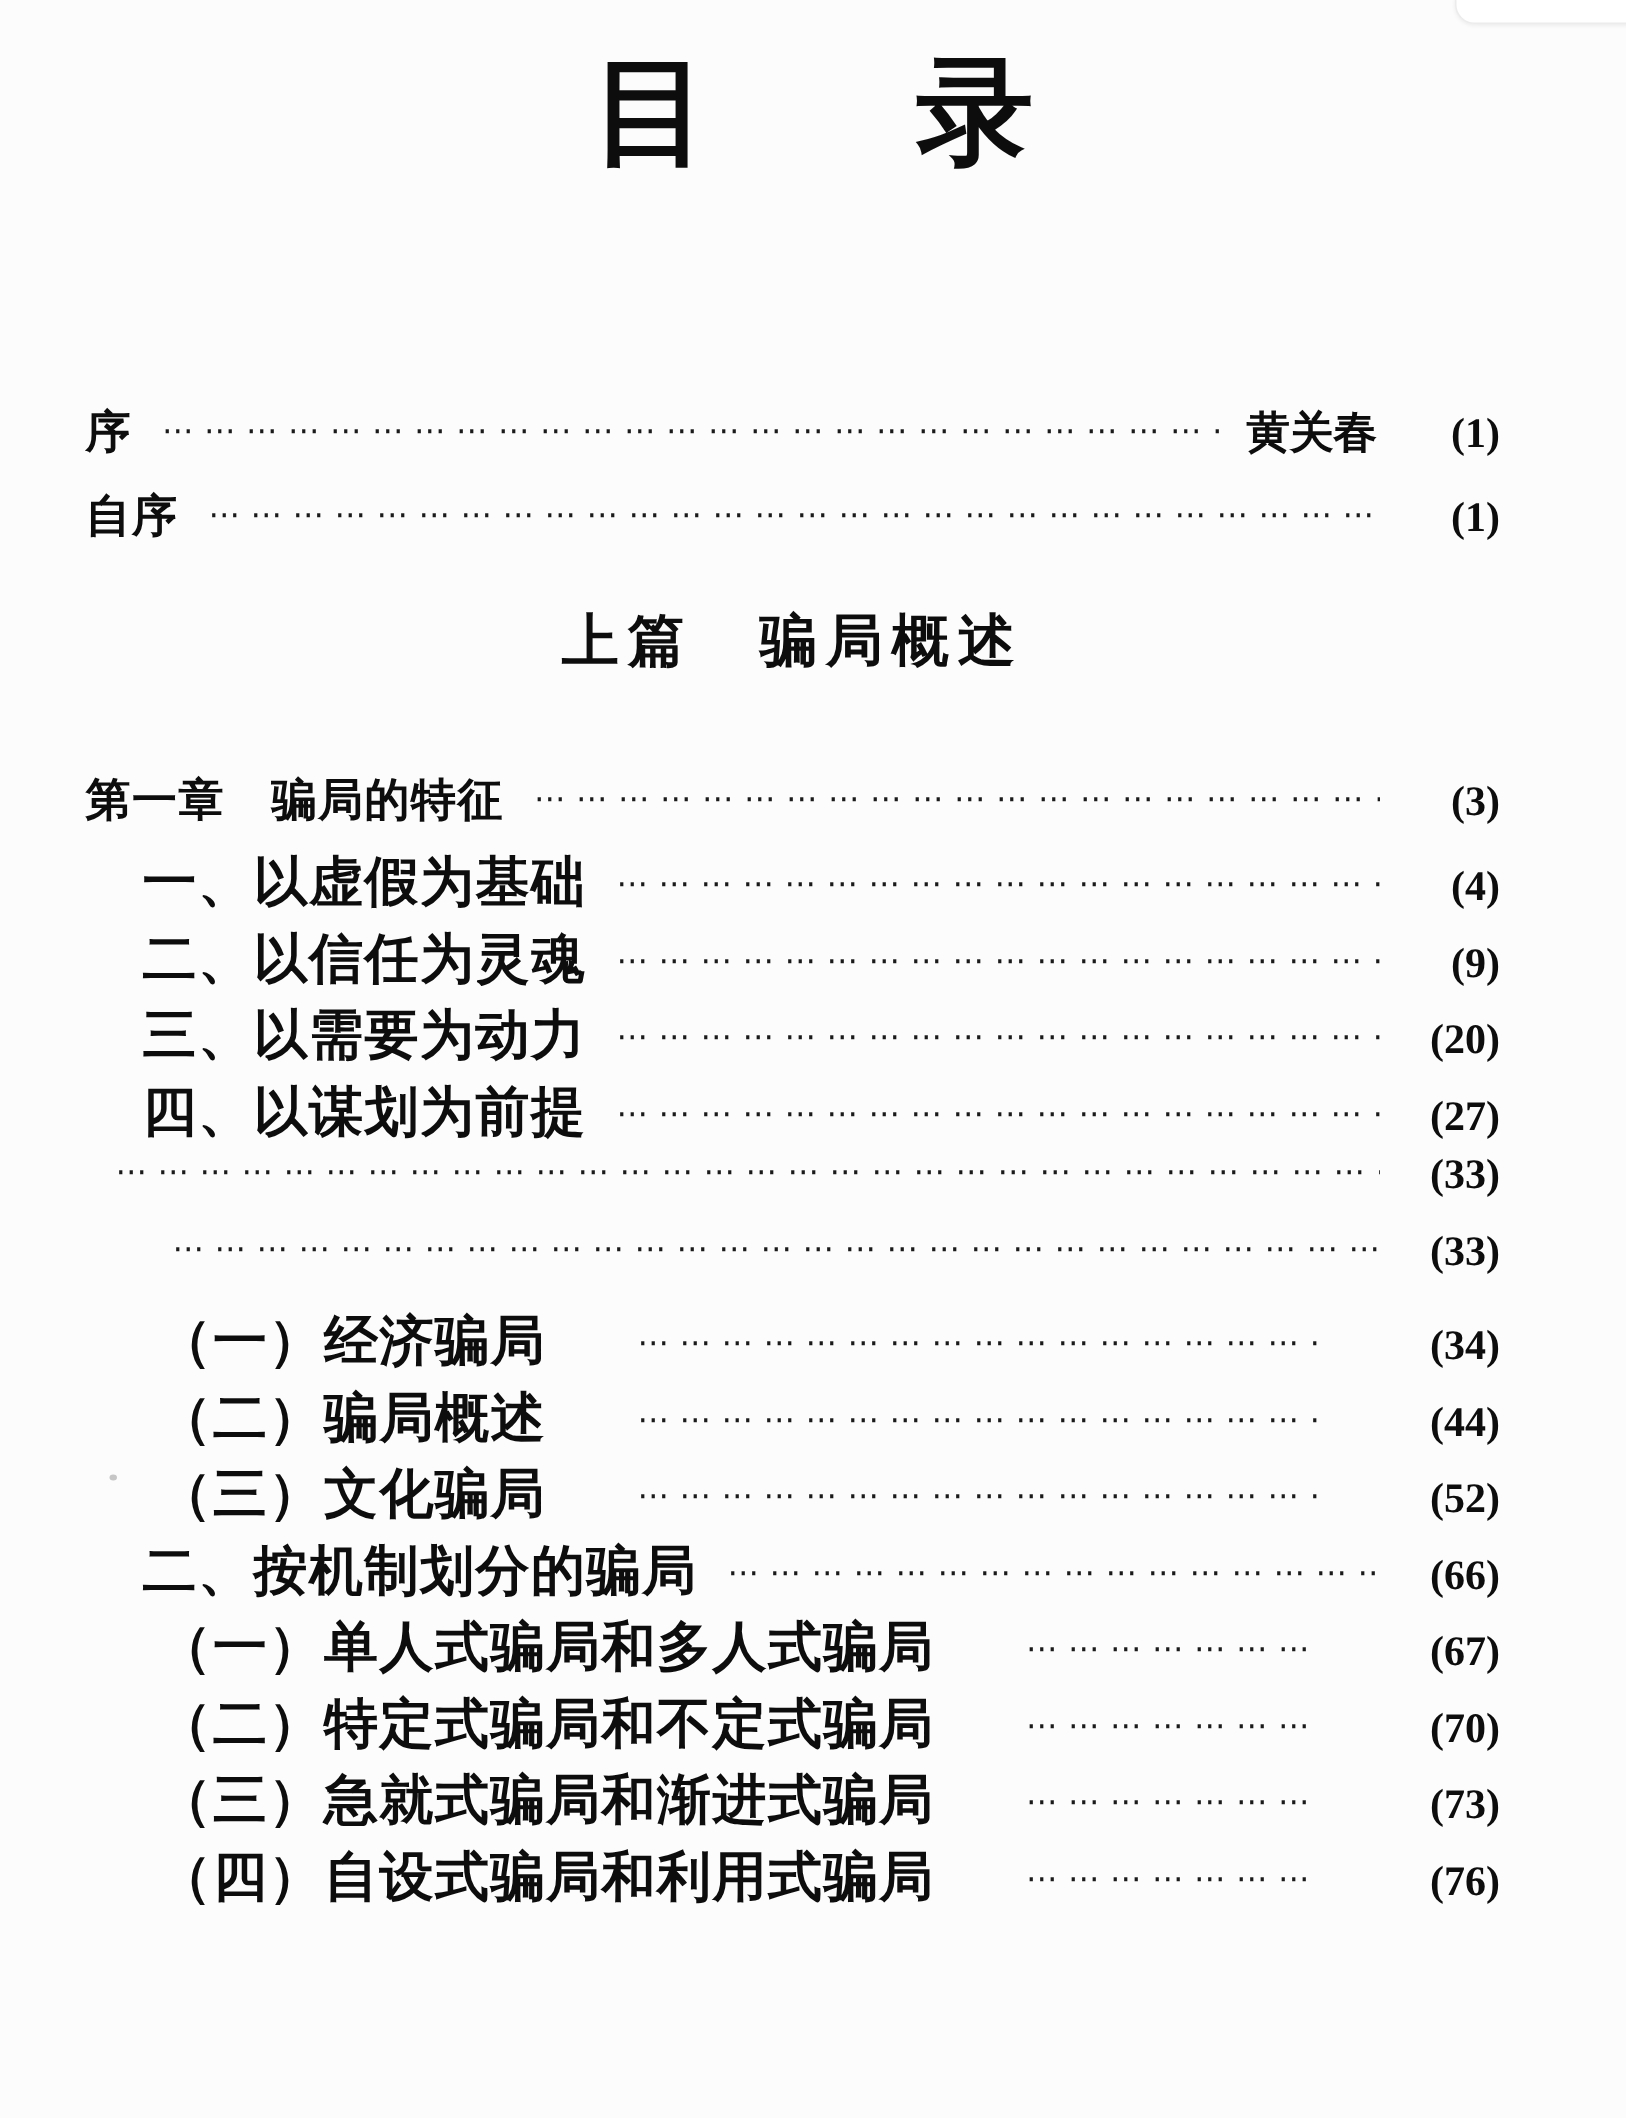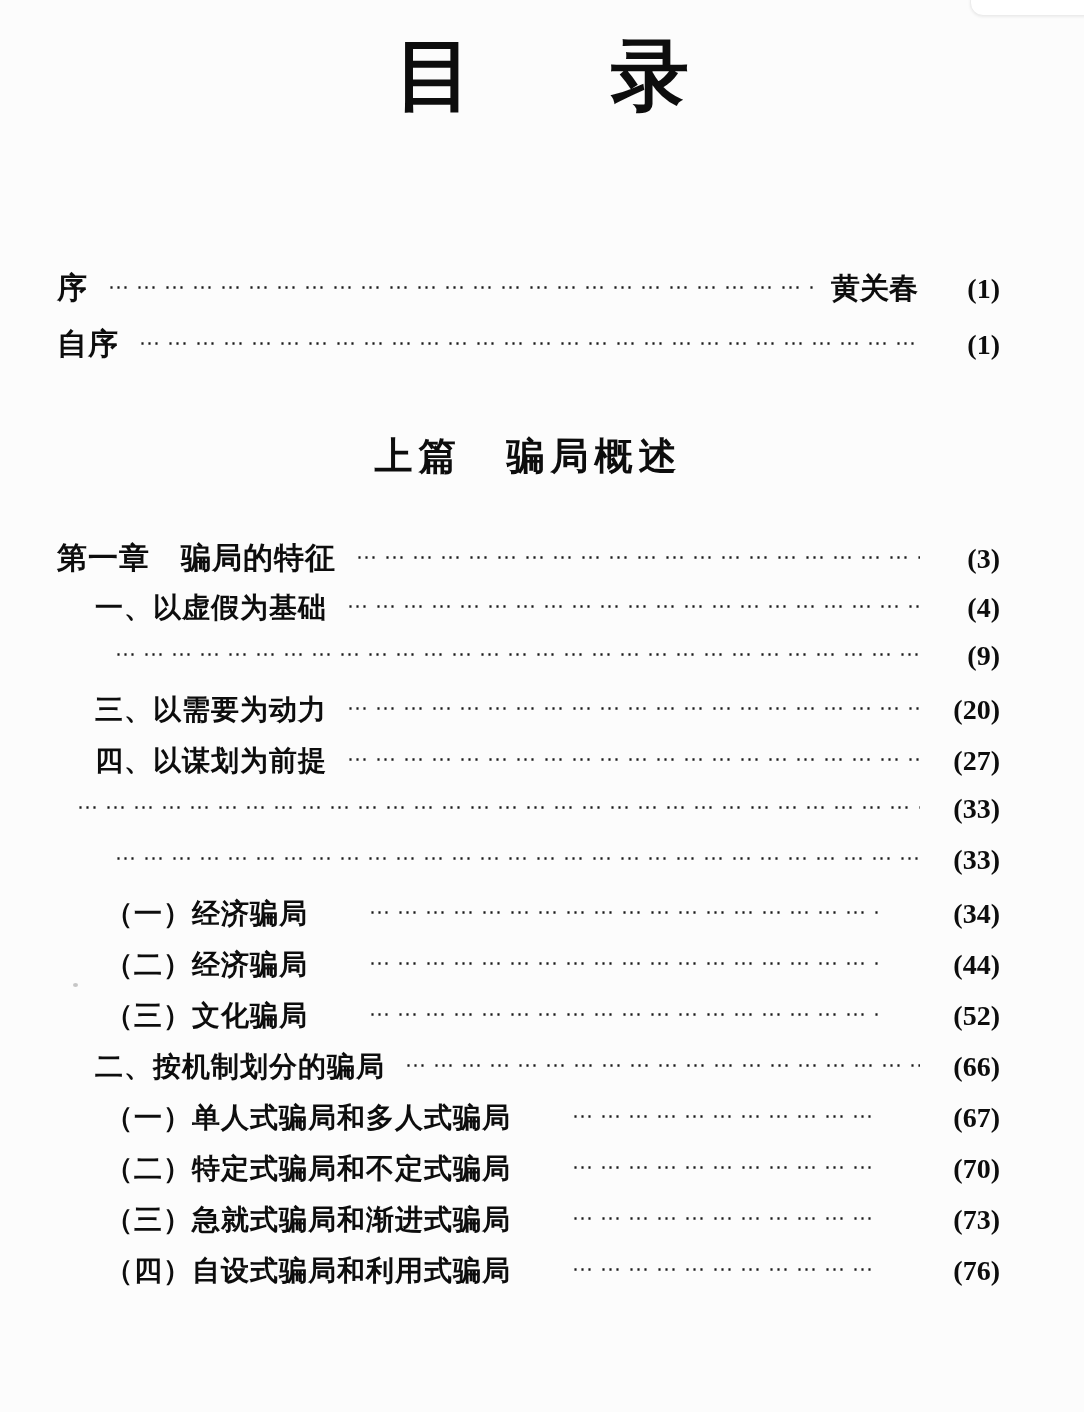--- a/index.html
+++ b/index.html
@@ -32,46 +32,46 @@
     color:#0d0d0d;
   }
   .content{padding:0 84px 0 57px;}
   .preface{margin-top:152px;}
   .toc-row{
     display:flex;align-items:baseline;
     white-space:nowrap;
   }
   .preface .toc-row{height:56px;}
   .entries .toc-row{height:51px;}
-  .toc-label{font-weight:bold;font-size:28px;letter-spacing:1px;color:#0d0d0d;}
+  .toc-label{font-weight:bold;font-size:36px;letter-spacing:1px;color:#0d0d0d;}
   .preface .toc-label{font-size:30px;}
   .leader{
     flex:1 1 auto;
     overflow:hidden;
     margin:0 14px 0 20px;
     font-size:21px;
     letter-spacing:7px;
     color:#1a1a1a;
     transform:translateY(-4px);
   }
   .author{font-weight:bold;font-size:29px;margin-right:16px;color:#0d0d0d;}
   .author:empty{margin-right:0;}
   .pagenum{
     min-width:66px;text-align:right;
     font-size:28px;font-weight:bold;
     font-family:"Liberation Serif", serif;
     color:#0d0d0d;
   }
   .part-heading{
-    margin-top:52px;
+    margin-top:27px;
     text-align:center;
     font-size:38px;line-height:48px;
     font-weight:bold;
     letter-spacing:6px;
-    font-family:Liberation Serif, serif;
+    font-family:Liberation Mono, monospace;
     color:#0d0d0d;
   }
   .entries{margin-top:58px;}
   .toc-row.level-chapter .toc-label{font-size:30px;}
   .toc-row.level-item{padding-left:38px;}
   .toc-row.level-sub{padding-left:48px;gap:41px;}
 </style>
 </head>
 <body>
 
@@ -104,20 +104,21 @@
           <span class="toc-label">第一章　骗局的特征</span>
           <span class="leader">⋯⋯⋯⋯⋯⋯⋯⋯⋯⋯⋯⋯⋯⋯⋯⋯⋯⋯⋯⋯⋯⋯⋯⋯⋯⋯⋯⋯⋯⋯⋯⋯⋯⋯⋯⋯⋯⋯⋯⋯⋯⋯⋯⋯⋯⋯⋯⋯⋯⋯⋯⋯⋯⋯⋯⋯⋯⋯⋯⋯</span>
           <span class="pagenum">(3)</span>
         </div>
         <div class="toc-row level-item">
           <span class="toc-label">一、以虚假为基础</span>
           <span class="leader">⋯⋯⋯⋯⋯⋯⋯⋯⋯⋯⋯⋯⋯⋯⋯⋯⋯⋯⋯⋯⋯⋯⋯⋯⋯⋯⋯⋯⋯⋯⋯⋯⋯⋯⋯⋯⋯⋯⋯⋯⋯⋯⋯⋯⋯⋯⋯⋯⋯⋯⋯⋯⋯⋯⋯⋯⋯⋯⋯⋯</span>
           <span class="pagenum">(4)</span>
         </div>
         <div class="toc-row level-item">
+          <span class="toc-label">二、以信任为灵魂</span>
           <span class="leader">⋯⋯⋯⋯⋯⋯⋯⋯⋯⋯⋯⋯⋯⋯⋯⋯⋯⋯⋯⋯⋯⋯⋯⋯⋯⋯⋯⋯⋯⋯⋯⋯⋯⋯⋯⋯⋯⋯⋯⋯⋯⋯⋯⋯⋯⋯⋯⋯⋯⋯⋯⋯⋯⋯⋯⋯⋯⋯⋯⋯</span>
           <span class="pagenum">(9)</span>
         </div>
         <div class="toc-row level-item">
           <span class="toc-label">三、以需要为动力</span>
           <span class="leader">⋯⋯⋯⋯⋯⋯⋯⋯⋯⋯⋯⋯⋯⋯⋯⋯⋯⋯⋯⋯⋯⋯⋯⋯⋯⋯⋯⋯⋯⋯⋯⋯⋯⋯⋯⋯⋯⋯⋯⋯⋯⋯⋯⋯⋯⋯⋯⋯⋯⋯⋯⋯⋯⋯⋯⋯⋯⋯⋯⋯</span>
           <span class="pagenum">(20)</span>
         </div>
         <div class="toc-row level-item">
           <span class="toc-label">四、以谋划为前提</span>
@@ -131,21 +132,21 @@
         <div class="toc-row level-item">
           <span class="leader">⋯⋯⋯⋯⋯⋯⋯⋯⋯⋯⋯⋯⋯⋯⋯⋯⋯⋯⋯⋯⋯⋯⋯⋯⋯⋯⋯⋯⋯⋯⋯⋯⋯⋯⋯⋯⋯⋯⋯⋯⋯⋯⋯⋯⋯⋯⋯⋯⋯⋯⋯⋯⋯⋯⋯⋯⋯⋯⋯⋯</span>
           <span class="pagenum">(33)</span>
         </div>
         <div class="toc-row level-sub">
           <span class="toc-label">（一）经济骗局</span>
           <span class="leader">⋯⋯⋯⋯⋯⋯⋯⋯⋯⋯⋯⋯⋯⋯⋯⋯⋯⋯⋯⋯⋯⋯⋯⋯⋯⋯⋯⋯⋯⋯⋯⋯⋯⋯⋯⋯⋯⋯⋯⋯⋯⋯⋯⋯⋯⋯⋯⋯⋯⋯⋯⋯⋯⋯⋯⋯⋯⋯⋯⋯</span>
           <span class="pagenum">(34)</span>
         </div>
         <div class="toc-row level-sub">
-          <span class="toc-label">（二）经济骗局</span>
+          <span class="toc-label">（二）骗局概述</span>
           <span class="leader">⋯⋯⋯⋯⋯⋯⋯⋯⋯⋯⋯⋯⋯⋯⋯⋯⋯⋯⋯⋯⋯⋯⋯⋯⋯⋯⋯⋯⋯⋯⋯⋯⋯⋯⋯⋯⋯⋯⋯⋯⋯⋯⋯⋯⋯⋯⋯⋯⋯⋯⋯⋯⋯⋯⋯⋯⋯⋯⋯⋯</span>
           <span class="pagenum">(44)</span>
         </div>
         <div class="toc-row level-sub">
           <span class="toc-label">（三）文化骗局</span>
           <span class="leader">⋯⋯⋯⋯⋯⋯⋯⋯⋯⋯⋯⋯⋯⋯⋯⋯⋯⋯⋯⋯⋯⋯⋯⋯⋯⋯⋯⋯⋯⋯⋯⋯⋯⋯⋯⋯⋯⋯⋯⋯⋯⋯⋯⋯⋯⋯⋯⋯⋯⋯⋯⋯⋯⋯⋯⋯⋯⋯⋯⋯</span>
           <span class="pagenum">(52)</span>
         </div>
         <div class="toc-row level-item">
           <span class="toc-label">二、按机制划分的骗局</span>

